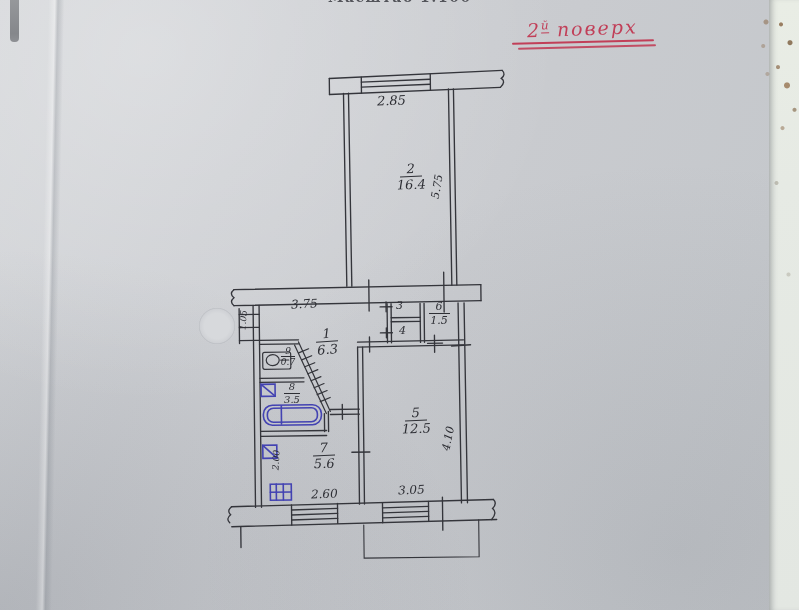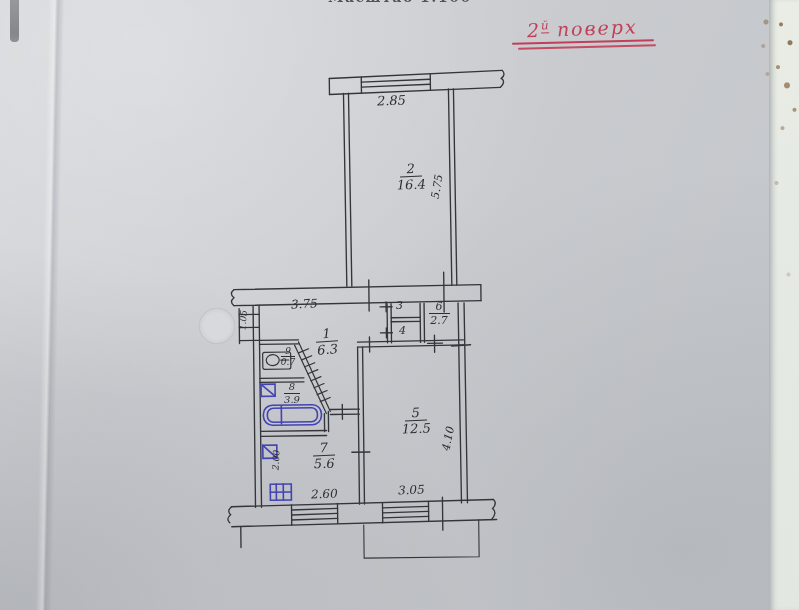--- a/index.html
+++ b/index.html
@@ -238,29 +238,29 @@
     <span class="area">16.4</span>
   </div>
   <div class="room-label" style="left:308px;top:326px;width:38px;font-size:13px;transform:rotate(-4deg);">
     <span class="num">1</span>
     <span class="area">6.3</span>
   </div>
   <div class="hw" style="left:396px;top:299px;font-size:11px;">3</div>
   <div class="hw" style="left:399px;top:324px;font-size:11px;">4</div>
   <div class="room-label" style="left:424px;top:300px;width:30px;font-size:11px;">
     <span class="num">6</span>
-    <span class="area">2.7</span>
+    <span class="area">1.5</span>
   </div>
   <div class="room-label" style="left:276px;top:346px;width:24px;font-size:9px;">
     <span class="num" style="padding:0 4px;">9</span>
     <span class="area">0.7</span>
   </div>
   <div class="room-label" style="left:278px;top:381px;width:28px;font-size:10px;">
     <span class="num" style="padding:0 5px;">8</span>
-    <span class="area">3.9</span>
+    <span class="area">3.5</span>
   </div>
   <div class="room-label" style="left:395px;top:405px;width:42px;font-size:13px;transform:rotate(-2deg);">
     <span class="num">5</span>
     <span class="area">12.5</span>
   </div>
   <div class="room-label" style="left:305px;top:440px;width:38px;font-size:13px;transform:rotate(-2deg);">
     <span class="num">7</span>
     <span class="area">5.6</span>
   </div>
 

